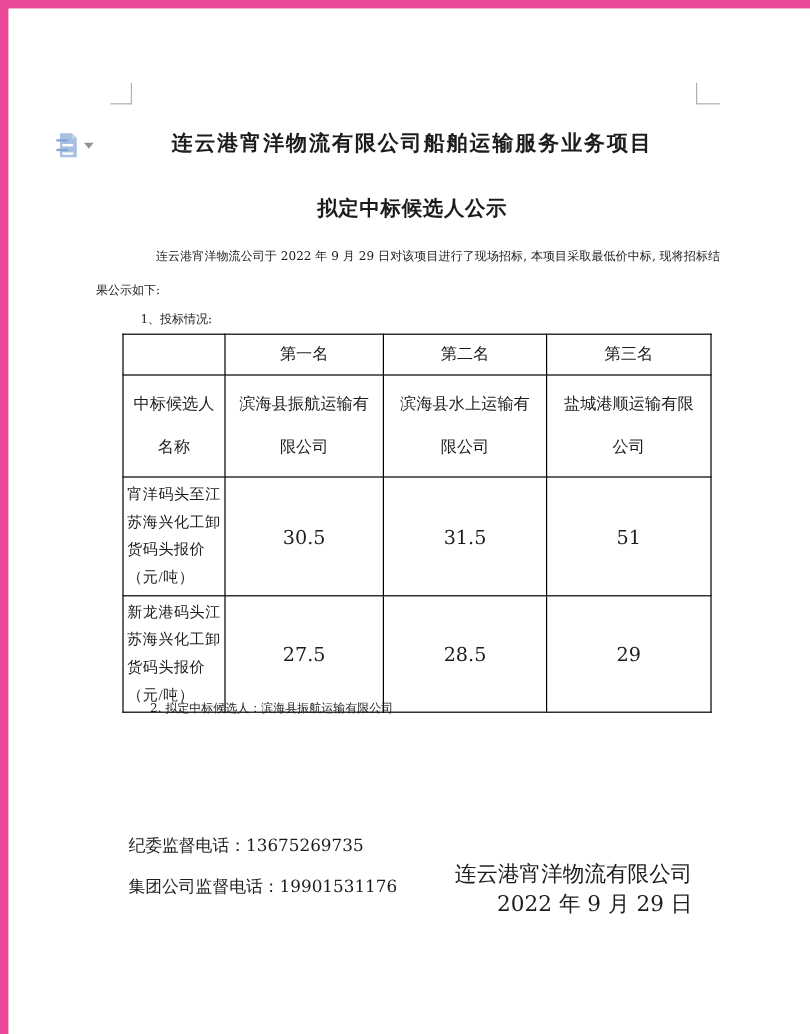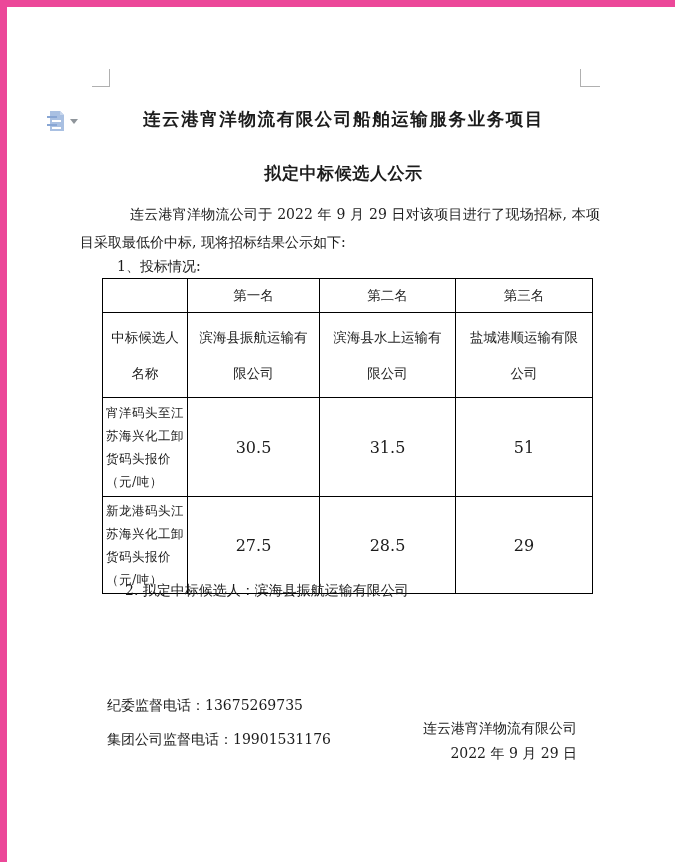--- a/index.html
+++ b/index.html
@@ -28,43 +28,43 @@
     border-top:5px solid #8f959b;
   }
   .title{
     position:absolute;left:0;top:100px;width:100%;
     text-align:center;font-size:17.5px;font-weight:bold;letter-spacing:1.6px;
   }
   .subtitle{
     position:absolute;left:0;top:155px;width:100%;
     text-align:center;font-size:17px;font-weight:bold;letter-spacing:0.6px;
   }
-  .para{position:absolute;font-size:14px;line-height:27.5px;margin:0;}
+  .para{position:absolute;font-size:10px;line-height:27.5px;margin:0;}
   .intro{left:73px;top:194px;width:520px;text-indent:50px;text-align:justify;}
   .sec1{left:110px;top:246px;}
   .sec2{left:72px;top:570px;text-indent:46px;}
   .sec3{left:73px;top:596px;width:522px;text-indent:48px;text-align:justify;}
   .phones{position:absolute;left:88px;top:676px;font-size:14px;line-height:21.5px;}
   .phones p{margin:12px;}
-  .signature{position:absolute;right:103px;top:709px;text-align:right;font-size:14px;line-height:25px;}
+  .signature{position:absolute;right:103px;top:709px;text-align:right;font-size:18px;line-height:25px;}
   .signature div{margin:0;}
   
   table.bids{
     position:absolute;left:95px;top:271px;
     border-collapse:collapse;table-layout:fixed;width:490px;
     font-size:13.5px;
   }
   table.bids td{border:1.5px solid #000;vertical-align:middle;overflow:hidden;}
   .c0{width:85px;} .c1{width:132px;} .c2{width:136px;} .c3{width:137px;}
   tr.hrow td{height:31px;text-align:center;line-height:1.5;}
   tr.r1 td{height:80px;}
   tr.r2 td{height:94px;}
   tr.r3 td{height:92px;}
   td.label{padding:2px 3px;text-align:center;line-height:36px;font-size:13.5px;margin-left:19px;}
-  td.label.small{line-height:23px;font-size:12.5px;text-align:left;letter-spacing:0.5px;}
+  td.label.small{line-height:23px;font-size:12.5px;text-align:left;letter-spacing:0.5px;font-family:Liberation Serif, serif;}
   td.val{padding:0 10px;text-align:center;line-height:36px;}
   td.num{text-align:center;font-size:16px;}
 </style>
 </head>
 <body>
 
 <div class="page">
 
   <div class="crop-mark left"></div>
   <div class="crop-mark right"></div>

